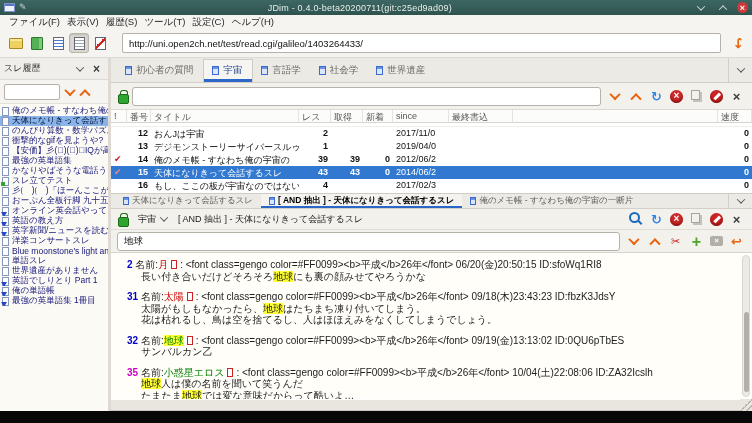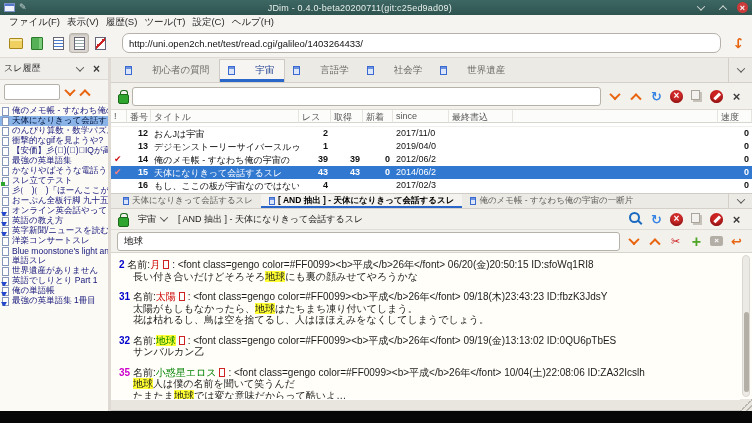--- a/index.html
+++ b/index.html
@@ -21,21 +21,21 @@
     gap:7px; padding:0 9px; font-size:9.5px; color:#2a2a2a; }
   .menu-item { cursor:default; }
 
   
   .toolbar { height:29px; flex:none; background:#f5f4f1; border-bottom:1px solid #dedad3;
     display:flex; align-items:center; padding:0 6px; gap:2px; }
   .tbtn { width:20px; height:20px; border-radius:3px; display:flex; align-items:center;
     justify-content:center; border:1px solid transparent; flex:none; }
   .tbtn.pressed { background:#dcd8d1; border-color:#b9b4ac; box-shadow:inset 0 1px 2px #0002; }
   .urlbox { flex:1; height:20px; margin:0 8px 0 10px; background:#fff; border:1px solid #b6b1a9;
-    border-radius:7px; font-size:9.5px; color:#111; padding:0 6px;
+    border-radius:2px; font-size:9.5px; color:#111; padding:0 6px;
     font-family:"Liberation Sans","DejaVu Sans",sans-serif; }
 
   
   .content { flex:1; display:flex; min-height:0; }
 
   
   .sidebar { width:111px; flex:none; background:#fbfaf5; border-right:3px solid #dedad3;
     display:flex; flex-direction:column;justify-content:center; }
   .side-header { height:22px; flex:none; background:#f0eeea; border-bottom:1px solid #dedad3;
     display:flex; align-items:center; font-size:9px; color:#333; padding:0 4px; gap:3px; }
@@ -54,21 +54,21 @@
     width:4px; height:4px; background:#2ea52e; }
   .sdoc.doc-dl::after { content:""; position:absolute; left:-2px; bottom:-2px;
     border-left:3px solid transparent; border-right:3px solid transparent;
     border-top:5px solid #2547cc; }
 
   
   .main { flex:1; display:flex; flex-direction:column; min-width:0; }
 
   .tabbar { height:25px; flex:none; background:#eceae5; display:flex; align-items:flex-end;
     border-bottom:1px solid #d4d0c9; padding-left:6px; }
-  .tab { display:flex; align-items:center; gap:20px; font-size:9.5px; color:#6b6b66;
+  .tab { display:flex; align-items:center; gap:4px; font-size:9.5px; color:#6b6b66;
     padding:4px 10px 5px 8px; position:relative; white-space:nowrap; }
   .tab.active { color:#1d3f8f; background:#f6f5f2; border:1px solid #cfcbc4; border-bottom:none; }
   .tab.active::after { content:""; position:absolute; left:0; right:0; bottom:0; height:3px;
     background:#2b67c9; }
   .tdoc { width:7px; height:9px; background:#dbe6fa; border:1px solid #3a6ad0;
     box-shadow:inset 0 2px 0 #6a92e0; flex:none; }
   .tab-overflow { margin-left:auto; width:24px; height:100%; display:flex; align-items:center;
     justify-content:center; border-left:1px solid #d4d0c9; }
 
   .btoolbar { height:27px; flex:none; background:#f3f1ec; border-bottom:1px solid #dedad3;
@@ -106,21 +106,21 @@
     display:flex; align-items:center; padding:0 6px; gap:6px; font-size:9px; color:#222; }
   .board-select { display:flex; align-items:center; gap:3px; padding:1px 4px; }
   .ttoolbar .t-title { flex:1; white-space:nowrap; overflow:hidden; font-size:9px; color:#222; }
 
   .searchrow { height:23px; flex:none; background:#f3f1ec; border-bottom:1px solid #d8d5cf;
     display:flex; align-items:center; padding:0 6px; gap:4px; }
 
   
   .msgview { flex:1; background:#fffef8; position:relative; overflow:hidden;
     padding:6px 18px 4px 8px; font-size:10px; line-height:11.5px; color:#1c1c1c; }
-  .post { margin-bottom:9px; }
+  .post { margin-bottom:9px;margin-left:8px; }
   .post-header { white-space:nowrap; overflow:hidden; }
   .pnum { font-weight:bold; }
   .post-line { margin-left:14px; white-space:nowrap; overflow:hidden; }
   .hl { background:#ffff33; }
   .pbox { display:inline-block; width:6px; height:9px; border:1px solid #cc2222;
     background:#fff; margin:0 3px 0 3px; vertical-align:-1px; }
   .vscroll { position:absolute; top:2px; bottom:2px; right:2px; width:8px; background:#eceae4;
     border:1px solid #dad7d0; border-radius:4px; }
   .vthumb { position:absolute; left:0.5px; width:5px; top:40%; height:57%;
     background:#b3afa7; border-radius:3px; }

